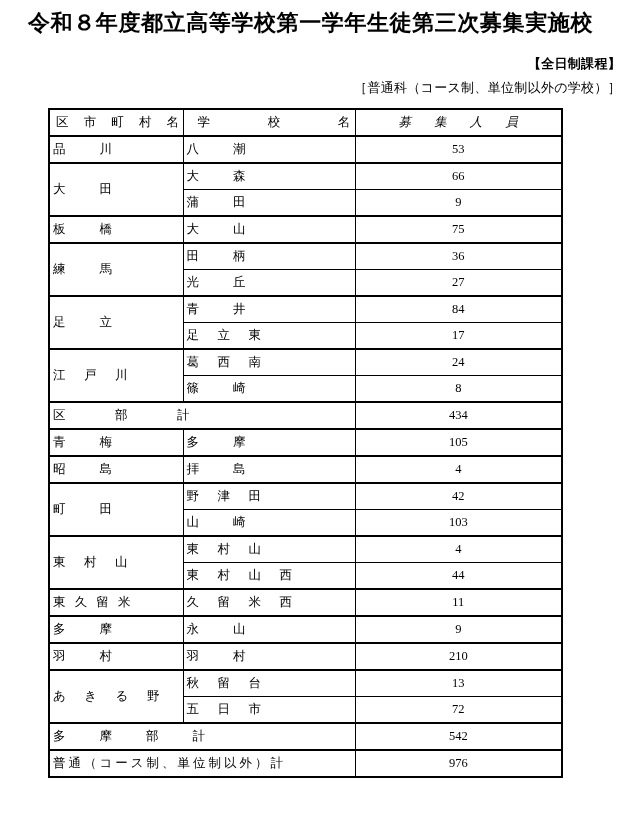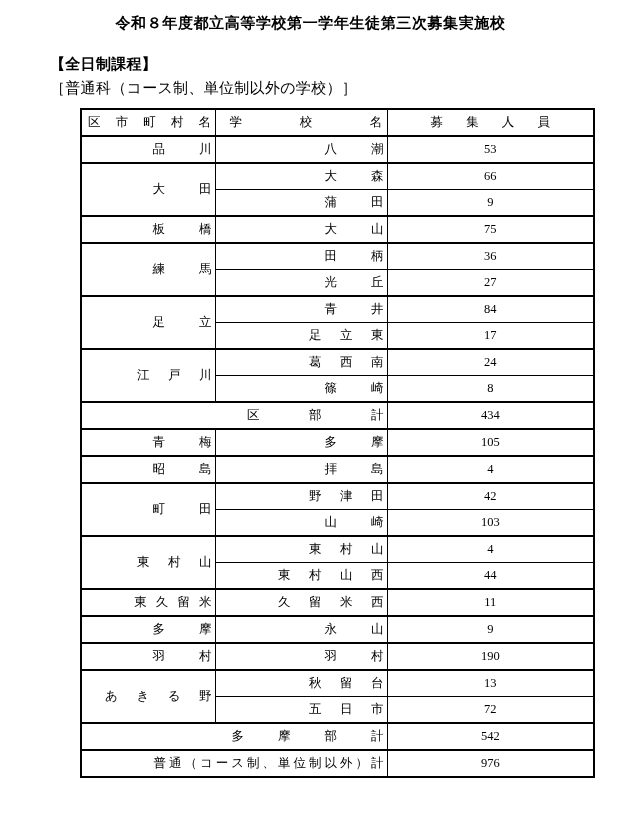--- a/index.html
+++ b/index.html
@@ -23,48 +23,50 @@
     position: relative;
     box-sizing: border-box;
   }
 
   
   .title-block {
     text-align: center;
     padding-top: 9px;
   }
   .title-line {
-    font-size: 15px;
+    font-size: 22px;
     font-weight: bold;
     letter-spacing: 0.6px;
     line-height: 28px;
     white-space: nowrap;
   }
 
   
   .subheads {
     margin-top: 16px;
     padding-left: 50px;
   }
   .subhead {
-    font-size: 15px;
+    font-size: 13px;
     font-weight: bold;
     line-height: 22px;
     letter-spacing: 0.3px;
     white-space: nowrap;
+    text-align: right;
   }
   .subhead.light {
     font-weight: normal;
     margin-top: 2px;
   }
 
   
   .table-wrap {
     margin-top: 9px;
-    padding-left: 80px;
+    padding-left: 36px;
+    margin-left: 12px;
   }
   table.data {
     border-collapse: collapse;
     table-layout: fixed;
     width: 513px;
     border: 2px solid #000;
   }
   table.data col.c-city   { width: 134px; }
   table.data col.c-school { width: 172px; }
   table.data col.c-count  { width: 207px; }
@@ -100,21 +102,21 @@
   }
   .spaced-mid {
     display: block;
     text-align: center;
     letter-spacing: 10px;
     text-indent: 10px;
     white-space: nowrap;
   }
   .spaced-sm {
     display: block;
-    text-align: right;
+    text-align: left;
     letter-spacing: 3px;
     text-indent: 3px;
     white-space: nowrap;
   }
 
   td.city {
     text-align: center;
     border-right: 2px solid #000;
   }
   td.school {
@@ -163,21 +165,21 @@
           <col class="c-count">
       </colgroup>
       <tbody id="table-body">
         <tr class="header">
           <td class="city">
             <span class="spaced">区 市 町 村 名</span>
           </td>
           <td class="school">
             <span class="spaced-wide">学　 校　 名</span>
           </td>
-          <td class="count" style="text-align:center;">
+          <td class="count" style="text-align:center;font-style:italic;">
             <span class="spaced-mid">募 集 人 員</span>
           </td>
         </tr>
       <tr class="group-start">
             <td class="city">
               <span class="spaced-sm">品　　川</span>
             </td>
             <td class="school">
               <span class="spaced-sm">八　　潮</span>
             </td>
@@ -324,21 +326,21 @@
             </td>
             <td class="count">9</td>
           </tr>
           <tr class="group-start">
             <td class="city">
               <span class="spaced-sm">羽　　村</span>
             </td>
             <td class="school">
               <span class="spaced-sm">羽　　村</span>
             </td>
-            <td class="count">190</td>
+            <td class="count">210</td>
           </tr>
           <tr class="group-start">
             <td class="city" rowspan="2">
               <span class="spaced-sm">あ　き　る　野</span>
             </td>
             <td class="school">
               <span class="spaced-sm">秋　留　台</span>
             </td>
             <td class="count">13</td>
           </tr>

